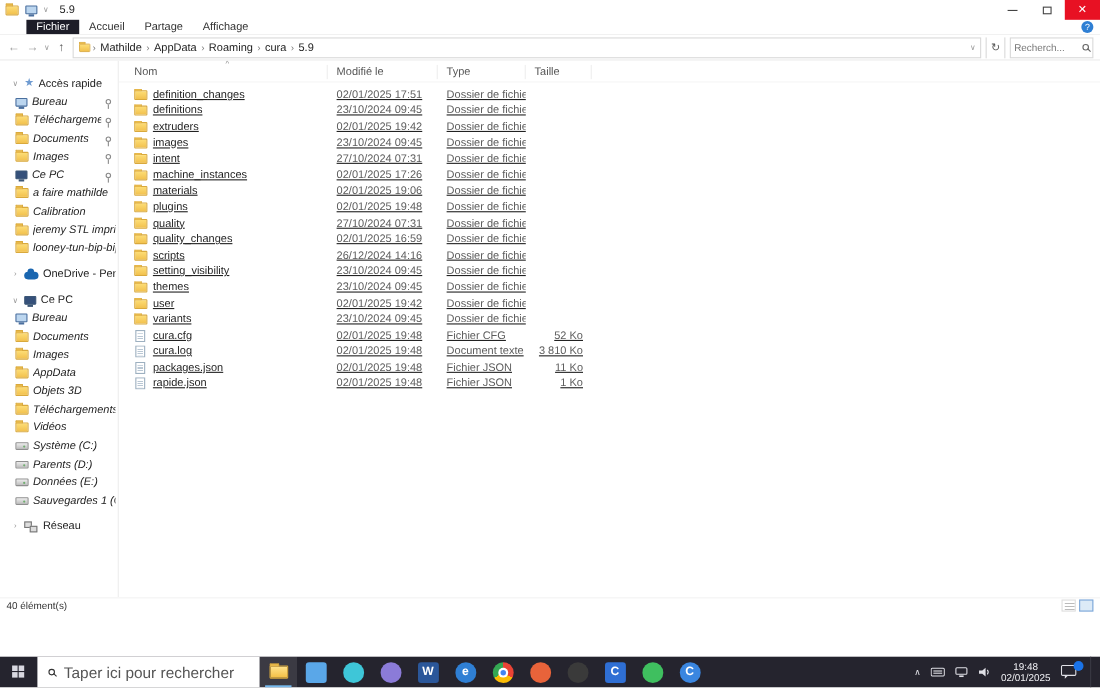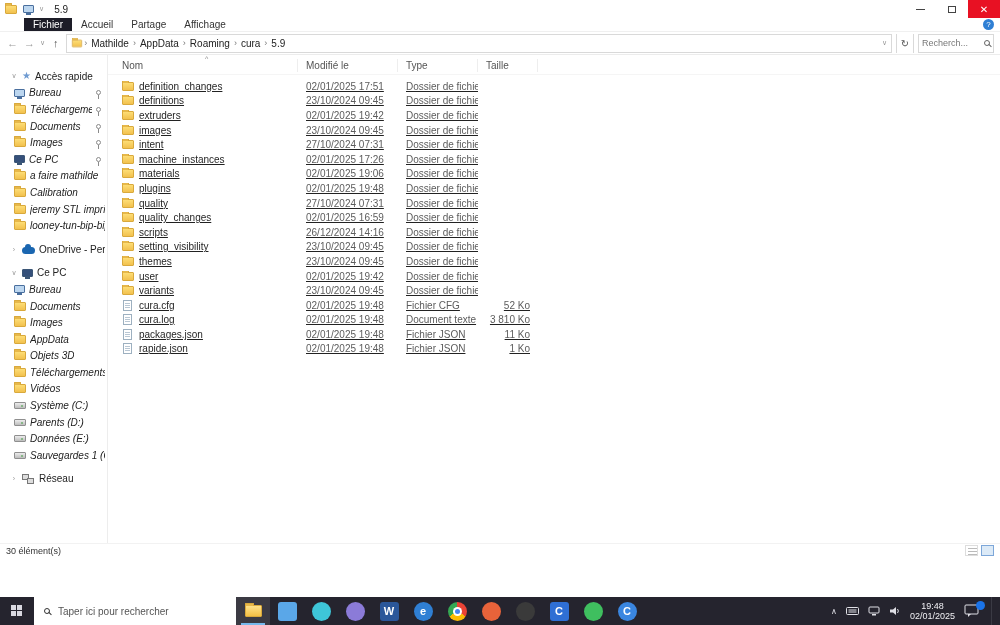--- a/index.html
+++ b/index.html
@@ -88,21 +88,21 @@
   .vbtn { width:13px; height:11px; border:1px solid #ddd; background:repeating-linear-gradient(#bbb 0 1px,transparent 1px 3px); background-size:9px 9px; background-position:2px 2px; background-repeat:no-repeat; }
   .vbtn.grid { background:#dceaf7; border:1px solid #7da7d9; }
   
   .taskbar { position:absolute; left:0; bottom:0; width:1000px; height:28px; background:#25242e; display:flex; align-items:center; }
   .start { width:34px; height:28px; display:flex; align-items:center; justify-content:center; flex:none; }
   .winlogo { width:12px; height:12px; display:grid; grid-template-columns:5px 5px; grid-template-rows:5px 5px; gap:1px; }
   .winlogo span { background:#d8d8e0; }
   .tb-search { width:202px; height:28px; background:#fff; display:flex; align-items:center; gap:6px; padding:0 8px; flex:none; }
   .tb-search .mag { border-color:#333; }
   .tb-search .mag::after { background:#333; }
-  .tb-search input { border:none; outline:none; flex:1; font-family:inherit; font-size:10px; color:#333; min-width:0; }
+  .tb-search input { border:none; outline:none; flex:1; font-family:inherit; font-size:14px; color:#333; min-width:0; }
   .tb-search input::placeholder { color:#555; }
   .tb-apps { display:flex; height:28px; }
   .tb-icon { width:34px; height:28px; display:flex; align-items:center; justify-content:center; position:relative; }
   .tb-icon.active { background:rgba(255,255,255,.10); }
   .tb-icon.active::after { content:''; position:absolute; bottom:0; left:5px; right:5px; height:2px; background:#76b9ed; }
   .tile { width:19px; height:19px; border-radius:3px; display:flex; align-items:center; justify-content:center; color:#fff; font-weight:bold; font-size:11px; }
   .tile.round { border-radius:50%; }
   .tile.chrome { background:conic-gradient(#ea4335 0deg 120deg,#fbbc05 120deg 240deg,#34a853 240deg 360deg); border-radius:50%; position:relative; }
   .tile.chrome::before { content:''; position:absolute; inset:5px; background:#fff; border-radius:50%; }
   .tile.chrome::after { content:''; position:absolute; inset:7px; background:#4285f4; border-radius:50%; }
@@ -465,21 +465,21 @@
             </div>
             <div class="cell c-date">02/01/2025 19:48</div>
             <div class="cell c-type">Fichier JSON</div>
             <div class="cell c-size">1 Ko</div>
           </div>
         </div>
     </div>
   </div>
 
   <div class="statusbar">
-    <span>30 élément(s)</span>
+    <span>40 élément(s)</span>
     <div class="view-btns">
       <div class="vbtn"></div>
       <div class="vbtn grid"></div>
     </div>
   </div>
 </div>
 
 <div class="taskbar">
   <div class="start">
     <span class="winlogo">

